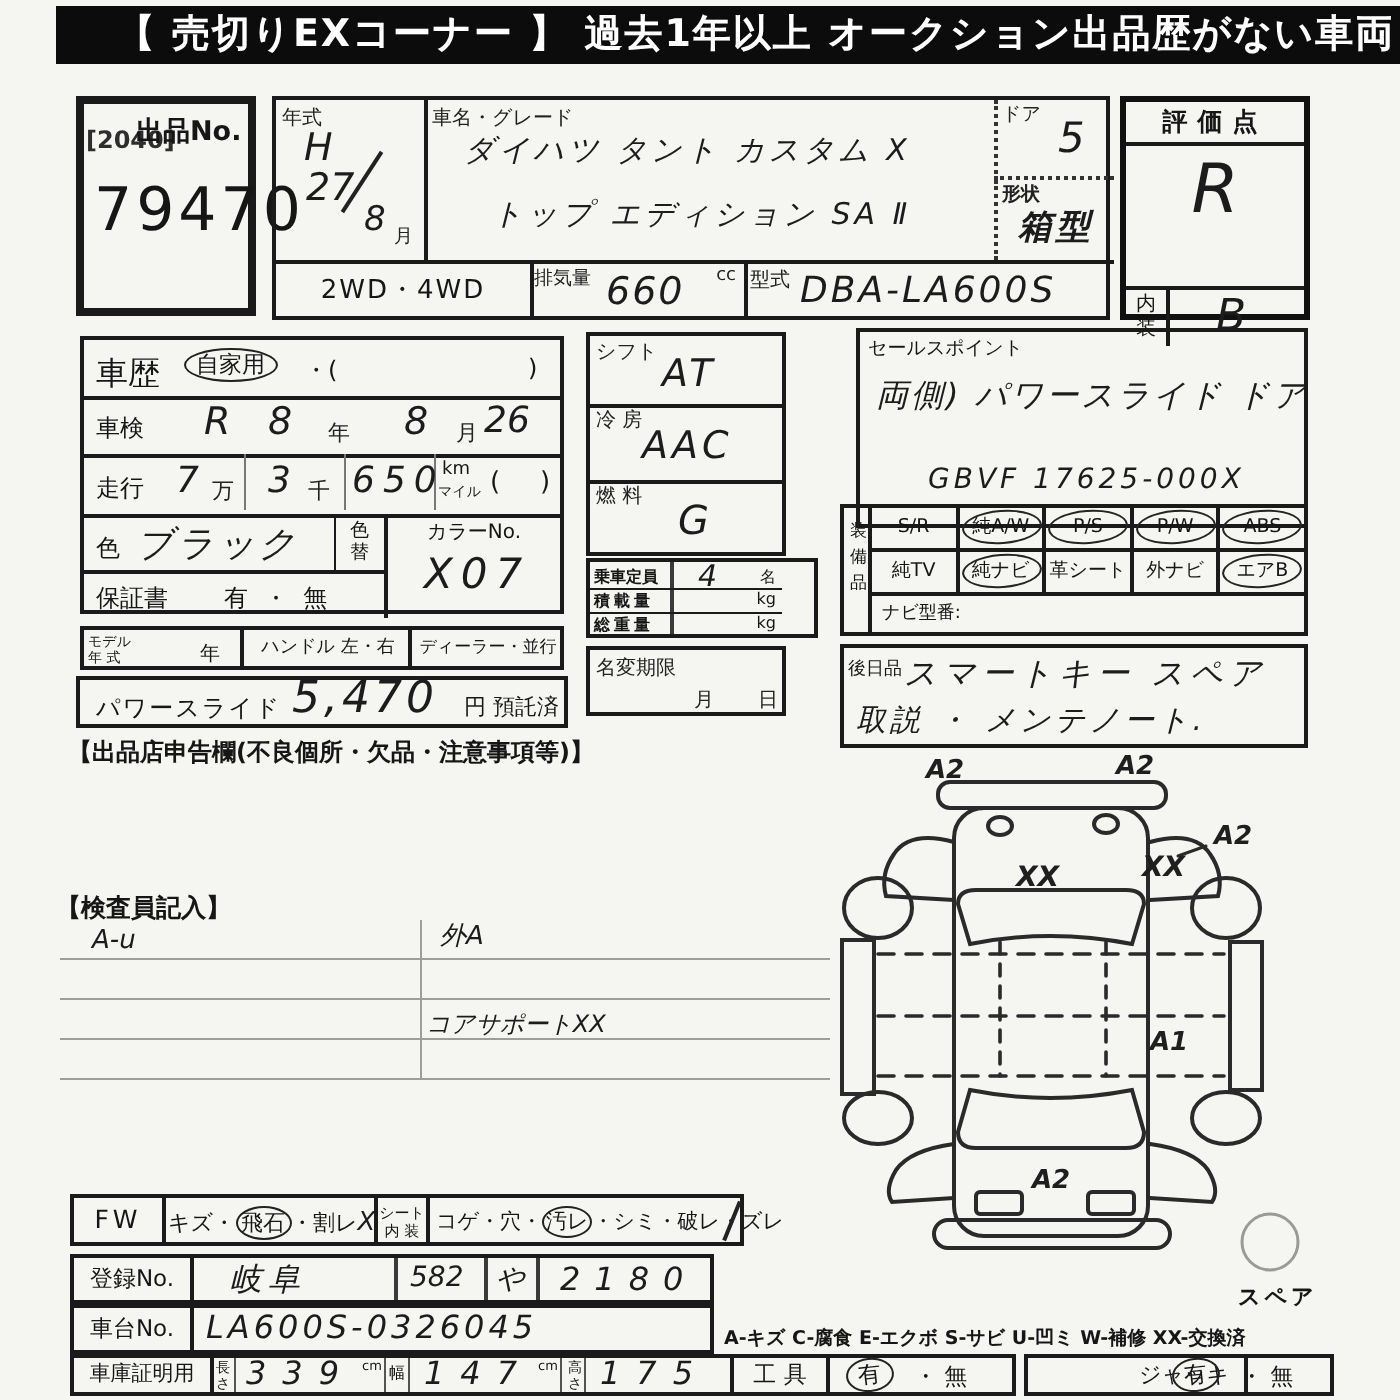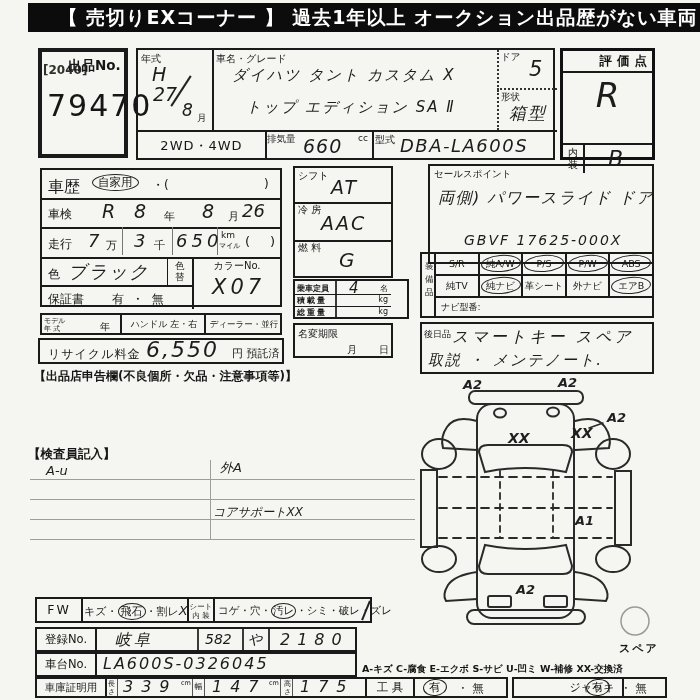--- a/index.html
+++ b/index.html
@@ -51,40 +51,40 @@
     </div>
     <div class="abs" style="left:74px;top:0;width:285px;height:80px;">
       <span class="abs lbl" style="left:4px;top:2px;">車名・グレード</span>
       <span class="abs hw" style="left:20px;top:16px;font-size:15px;letter-spacing:2px;">ダイハツ タント カスタム X</span>
       <span class="abs hw" style="left:34px;top:48px;font-size:15px;letter-spacing:2px;">トップ エディション SA Ⅱ</span>
     </div>
     <div class="abs" style="left:359px;top:0;width:60px;height:40px;border-left:2px dotted #333;border-bottom:2px dotted #333;box-sizing:border-box;">
       <span class="abs lbl" style="left:2px;top:1px;font-size:9.5px;">ドア</span>
       <span class="abs hw" style="left:30px;top:7px;font-size:21px;">5</span>
     </div>
-    <div class="abs" style="left:359px;top:40px;width:60px;height:40px;border-left:2px dotted #333;box-sizing:border-box;">
+    <div class="abs" style="left:359px;top:40px;width:60px;height:40px;border-left:2px dotted #333;box-sizing:border-box;font-weight:bold;">
       <span class="abs lbl" style="left:2px;top:1px;font-size:9.5px;">形状</span>
       <span class="abs hw" style="left:10px;top:12px;font-size:17px;letter-spacing:2px;">箱型</span>
     </div>
     <div class="abs" style="left:0;top:80px;width:419px;height:30px;border-top:2px solid #1a1a1a;box-sizing:border-box;">
       <div class="abs cen" style="left:0;top:0;width:127px;height:28px;border-right:2px solid #1a1a1a;font-size:13px;line-height:28px;letter-spacing:1px;">2WD・4WD</div>
       <div class="abs" style="left:127px;top:0;width:107px;height:28px;border-right:2px solid #1a1a1a;">
         <span class="abs lbl" style="left:2px;top:1px;font-size:9.5px;">排気量</span>
         <span class="abs hw" style="left:38px;top:3px;font-size:19px;letter-spacing:1px;">660</span>
         <span class="abs lbl" style="right:4px;top:1px;font-size:9px;">cc</span>
       </div>
       <div class="abs" style="left:234px;top:0;width:185px;height:28px;">
         <span class="abs lbl" style="left:3px;top:1px;">型式</span>
         <span class="abs hw" style="left:28px;top:3px;font-size:18px;letter-spacing:1.5px;">DBA-LA600S</span>
       </div>
     </div>
   </div>
 
   <div class="bx3" style="left:560px;top:48px;width:95px;height:112px;">
-    <div style="height:20px;border-bottom:2px solid #1a1a1a;font-size:12.5px;font-weight:bold;text-align:right;letter-spacing:5px;line-height:20px;">評価点</div>
+    <div style="height:20px;border-bottom:2px solid #1a1a1a;font-size:12.5px;font-weight:bold;text-align:center;letter-spacing:5px;line-height:20px;">評価点</div>
     <div class="abs cen hw" style="left:0;top:24px;width:89px;font-size:34px;">R</div>
     <div class="abs" style="left:0;top:76px;width:89px;height:30px;border-top:2px solid #1a1a1a;box-sizing:border-box;margin-top:16px;">
       <div class="abs stack" style="left:0;top:0;width:22px;height:28px;border-right:2px solid #1a1a1a;font-size:10px;line-height:12px;padding:2px 0 0 5px;box-sizing:border-box;">内装</div>
       <span class="abs hw" style="left:45px;top:1px;font-size:22px;">B</span>
     </div>
   </div>
 
   <div class="bx" style="left:40px;top:168px;width:242px;height:139px;">
     <div class="abs" style="left:0;top:0;width:238px;height:28px;border-bottom:2px solid #1a1a1a;">
       <span class="abs" style="left:6px;top:7px;font-size:16px;">車歴</span>
@@ -206,22 +206,22 @@
     <div class="abs" style="left:0;top:0;width:78px;height:18px;">
       <span class="abs" style="left:2px;top:1px;font-size:7px;">モデル</span>
       <span class="abs" style="left:2px;top:9px;font-size:7px;">年 式</span>
       <span class="abs" style="left:58px;top:5px;font-size:10px;">年</span>
     </div>
     <div class="abs cen" style="left:78px;top:0;width:84px;height:18px;border-left:2px solid #1a1a1a;font-size:9px;line-height:18px;">ハンドル 左・右</div>
     <div class="abs cen" style="left:162px;top:0;width:76px;height:18px;border-left:2px solid #1a1a1a;font-size:8.5px;line-height:18px;">ディーラー・並行</div>
   </div>
 
   <div class="bx" style="left:38px;top:338px;width:246px;height:26px;">
-    <span class="abs" style="left:8px;top:6px;font-size:12px;letter-spacing:1px;">リサイクル料金</span>
-    <span class="abs hw" style="left:106px;top:-3px;font-size:22px;letter-spacing:2px;">6,550</span>
+    <span class="abs" style="left:8px;top:6px;font-size:12px;letter-spacing:1px;">パワースライド</span>
+    <span class="abs hw" style="left:106px;top:-3px;font-size:22px;letter-spacing:2px;">5,470</span>
     <span class="abs" style="left:192px;top:6px;font-size:11px;">円 預託済</span>
   </div>
 
   <div class="abs" style="left:34px;top:368px;font-size:12px;font-weight:bold;white-space:nowrap;">【出品店申告欄(不良個所・欠品・注意事項等)】</div>
 
   <div class="abs" style="left:28px;top:446px;font-size:12.5px;font-weight:bold;">【検査員記入】</div>
   <div class="thinline" style="left:30px;top:479px;width:385px;height:1px;"></div>
   <div class="thinline" style="left:30px;top:499px;width:385px;height:1px;"></div>
   <div class="thinline" style="left:30px;top:519px;width:385px;height:1px;"></div>
   <div class="thinline" style="left:30px;top:539px;width:385px;height:1px;"></div>

